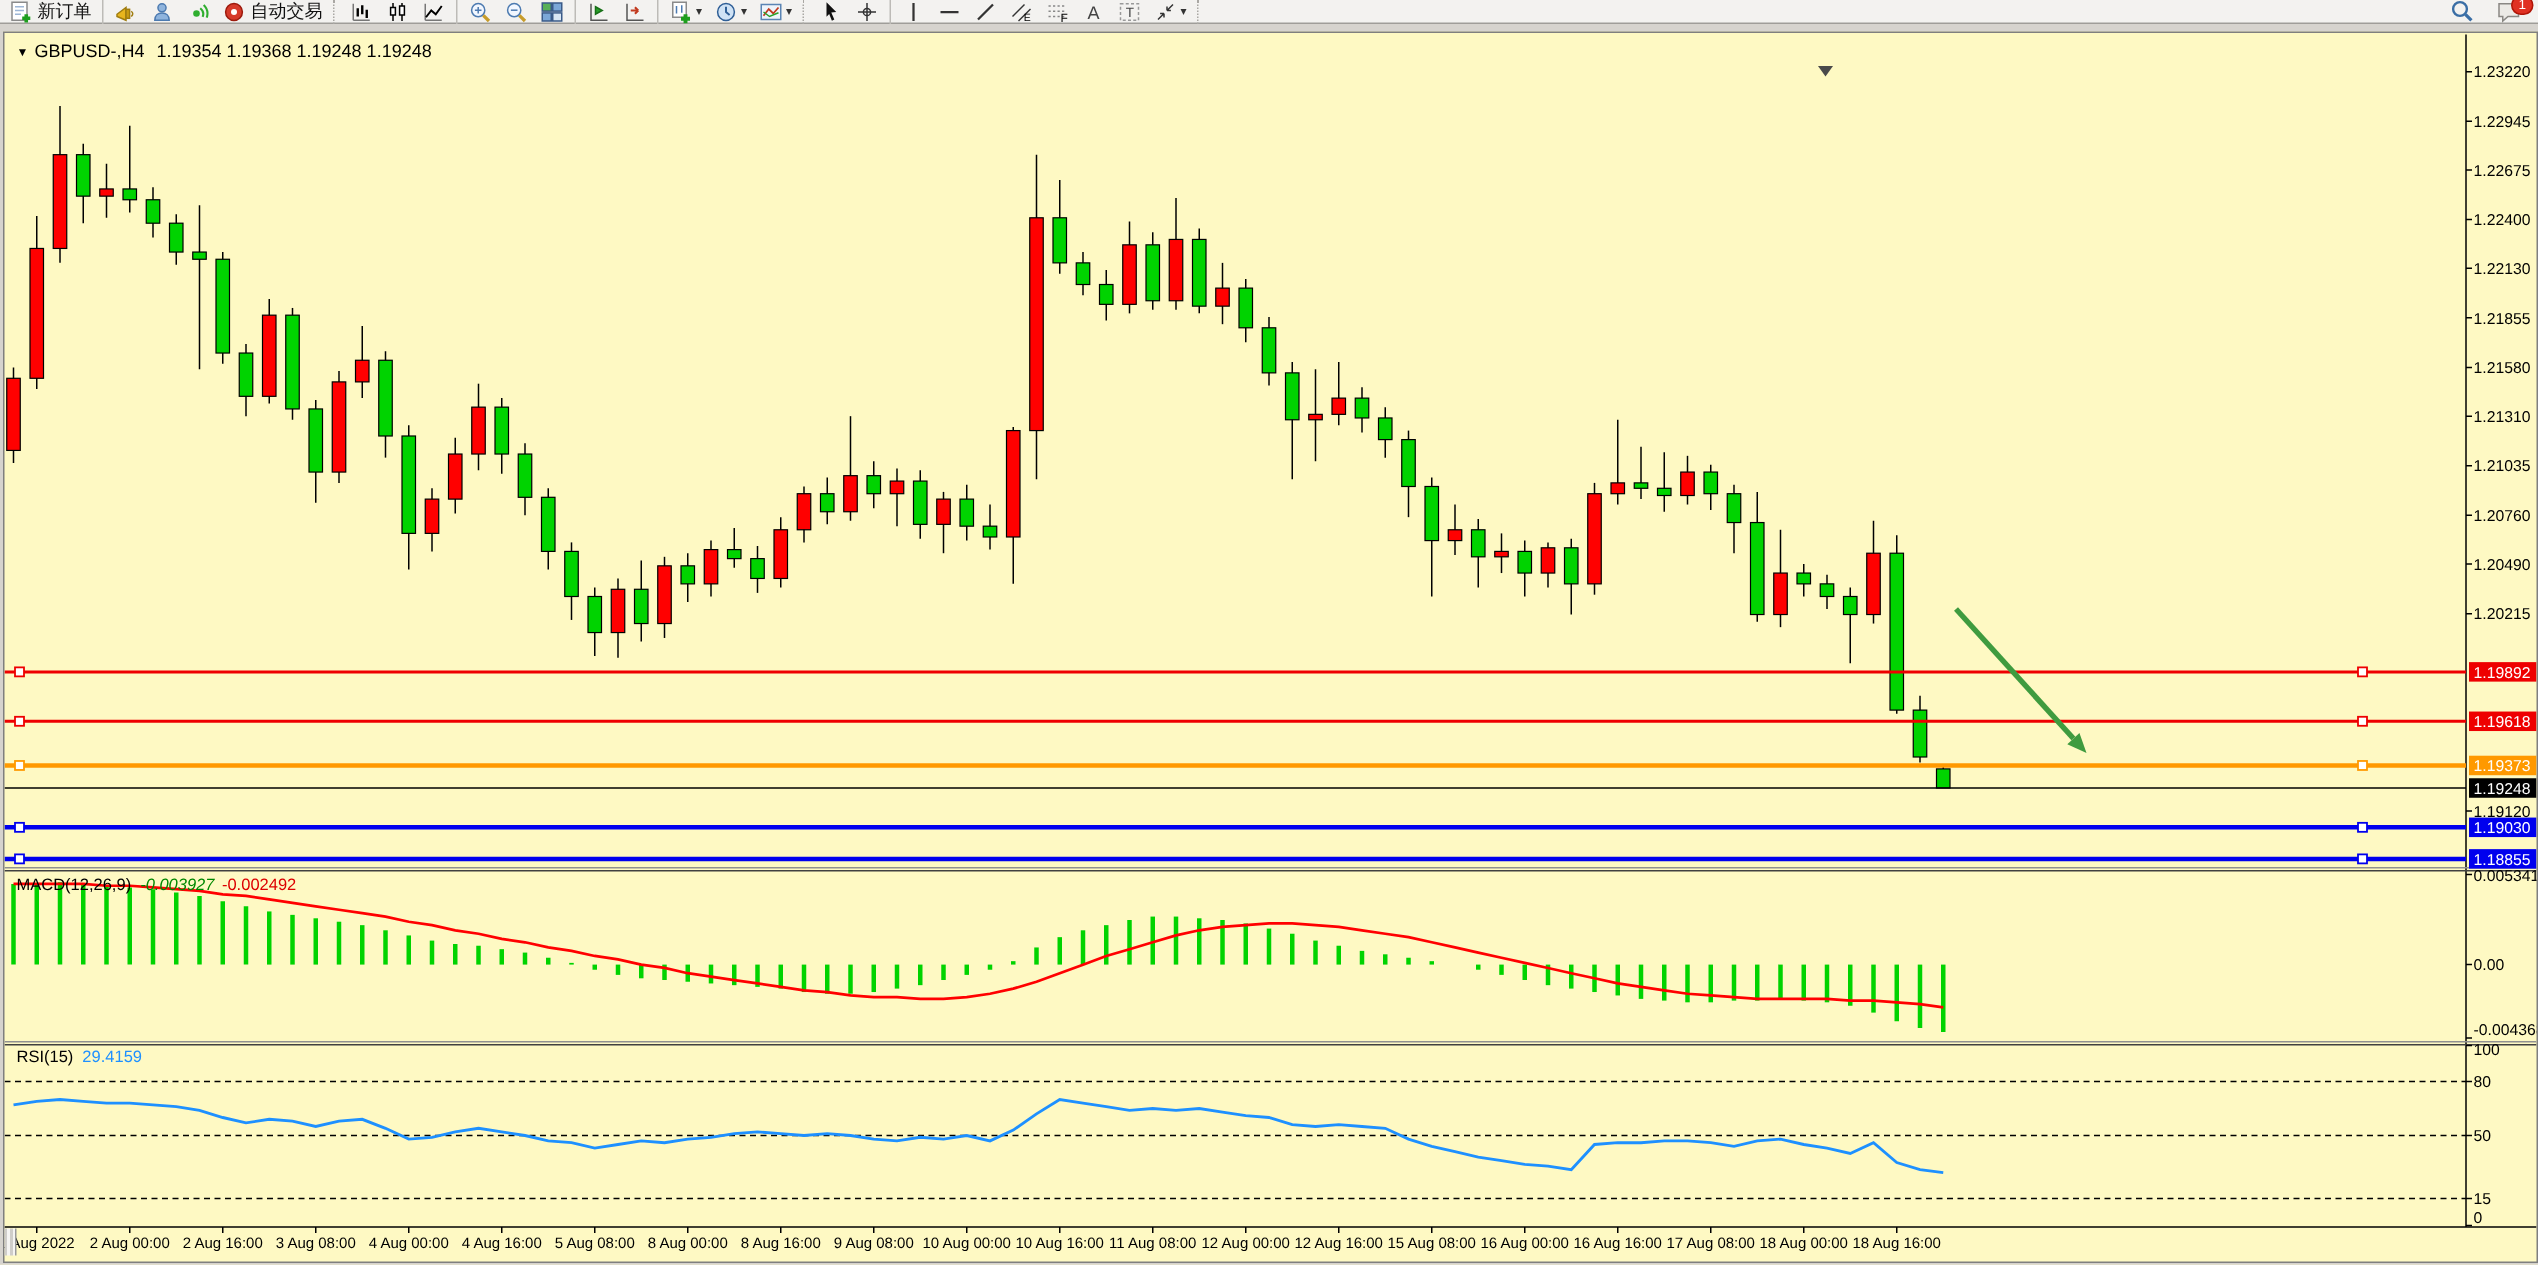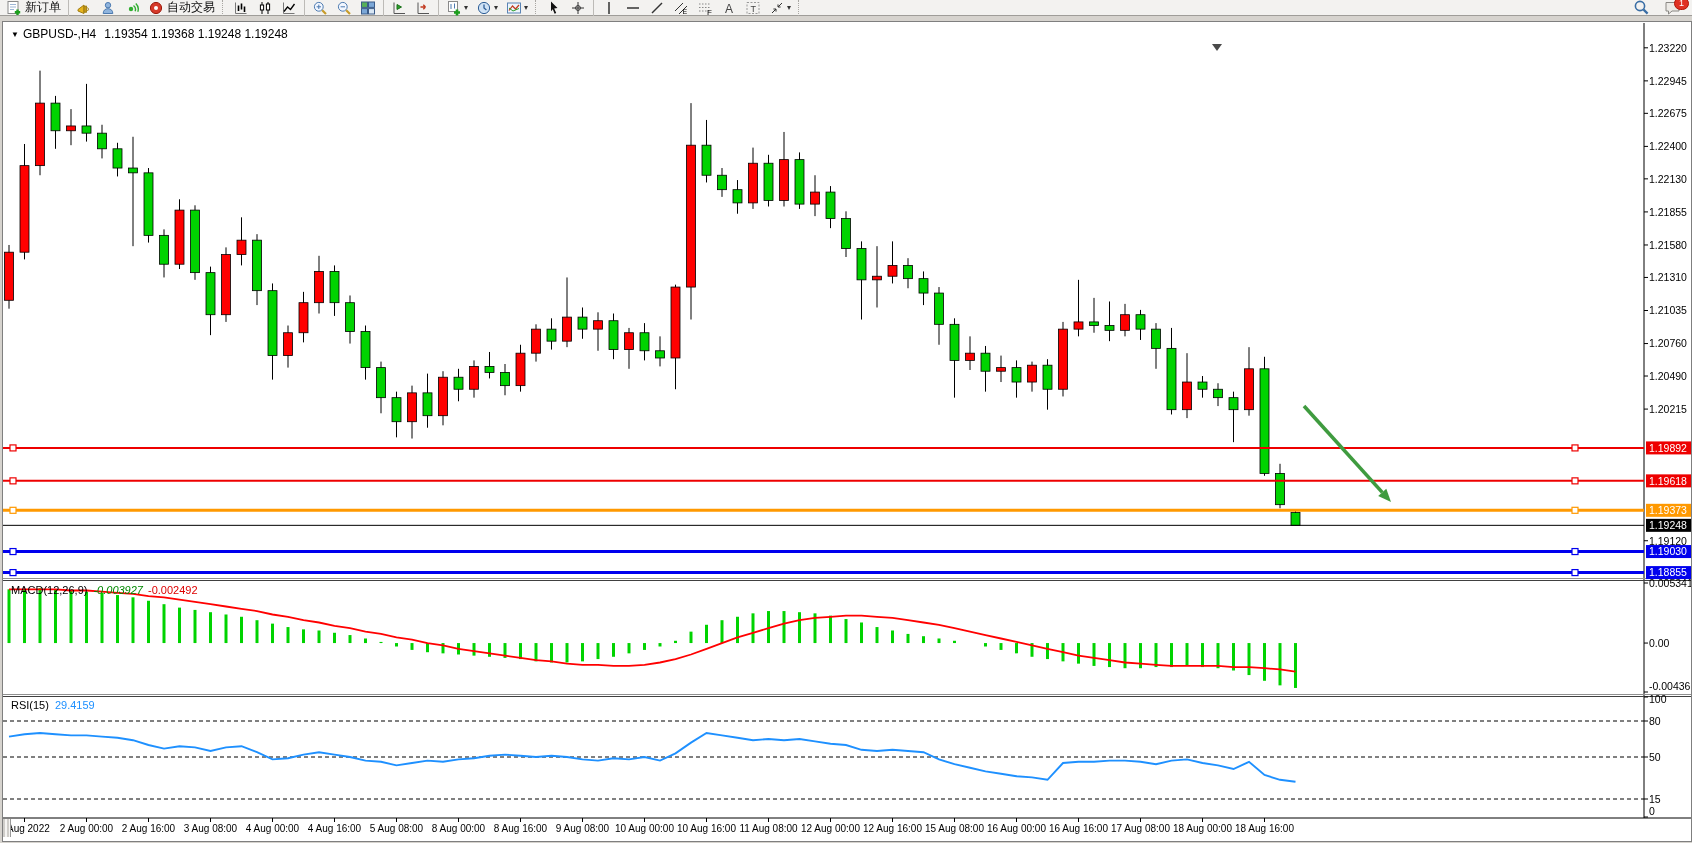--- a/index.html
+++ b/index.html
@@ -11,21 +11,21 @@
   .tbtn .lab{margin-left:3px;}
   .caret{font-size:8px;color:#333;margin-left:2px;}
   .sep{width:1px;height:16px;background:#bdbbb7;margin:0 3px;}
   .grip{width:3px;height:16px;border-left:1px dotted #a9a7a3;margin:0 3px;}
   .tf{min-width:24px;justify-content:center;font-size:11px;color:#222;}
   .tf.active{background:#e4e2de;border:1px solid #8f8d89;box-shadow:inset 1px 1px 1px #b9b7b3;}
   .right{margin-left:auto;display:flex;align-items:center;margin-right:6px;}
   .chat{position:relative;}
   .badge{position:absolute;top:-2px;right:-4px;min-width:11px;height:11px;background:#e03123;border:1px solid #b01507;
     border-radius:7px;color:#fff;font-size:9px;line-height:11px;text-align:center;padding:0 1px;}
-  .chart-window{position:absolute;left:2px;top:21px;width:1688px;height:819px;background:#ffffff;
+  .chart-window{position:absolute;left:2px;top:21px;width:1688px;height:819px;background:#fef9c3;
     border:1px solid #7f7f7f;box-sizing:content-box;}
   .title-row{position:absolute;left:8px;top:5px;font-size:12px;color:#000;z-index:5;}
   .title-row .tri{font-size:8px;vertical-align:1px;margin-right:4px;}
   .title-row .sym{margin-right:8px;}
   .ind-label{position:absolute;font-size:11px;z-index:5;color:#000;white-space:nowrap;}
   .ind-label .v1{margin-left:6px;}
   .ind-label .v2{margin-left:5px;text-align:center;}
   #macd-label{left:8px;top:562px;}
   #macd-label .v1{color:#008800;font-style:italic;}
   #macd-label .v2{color:#dd0000;}

